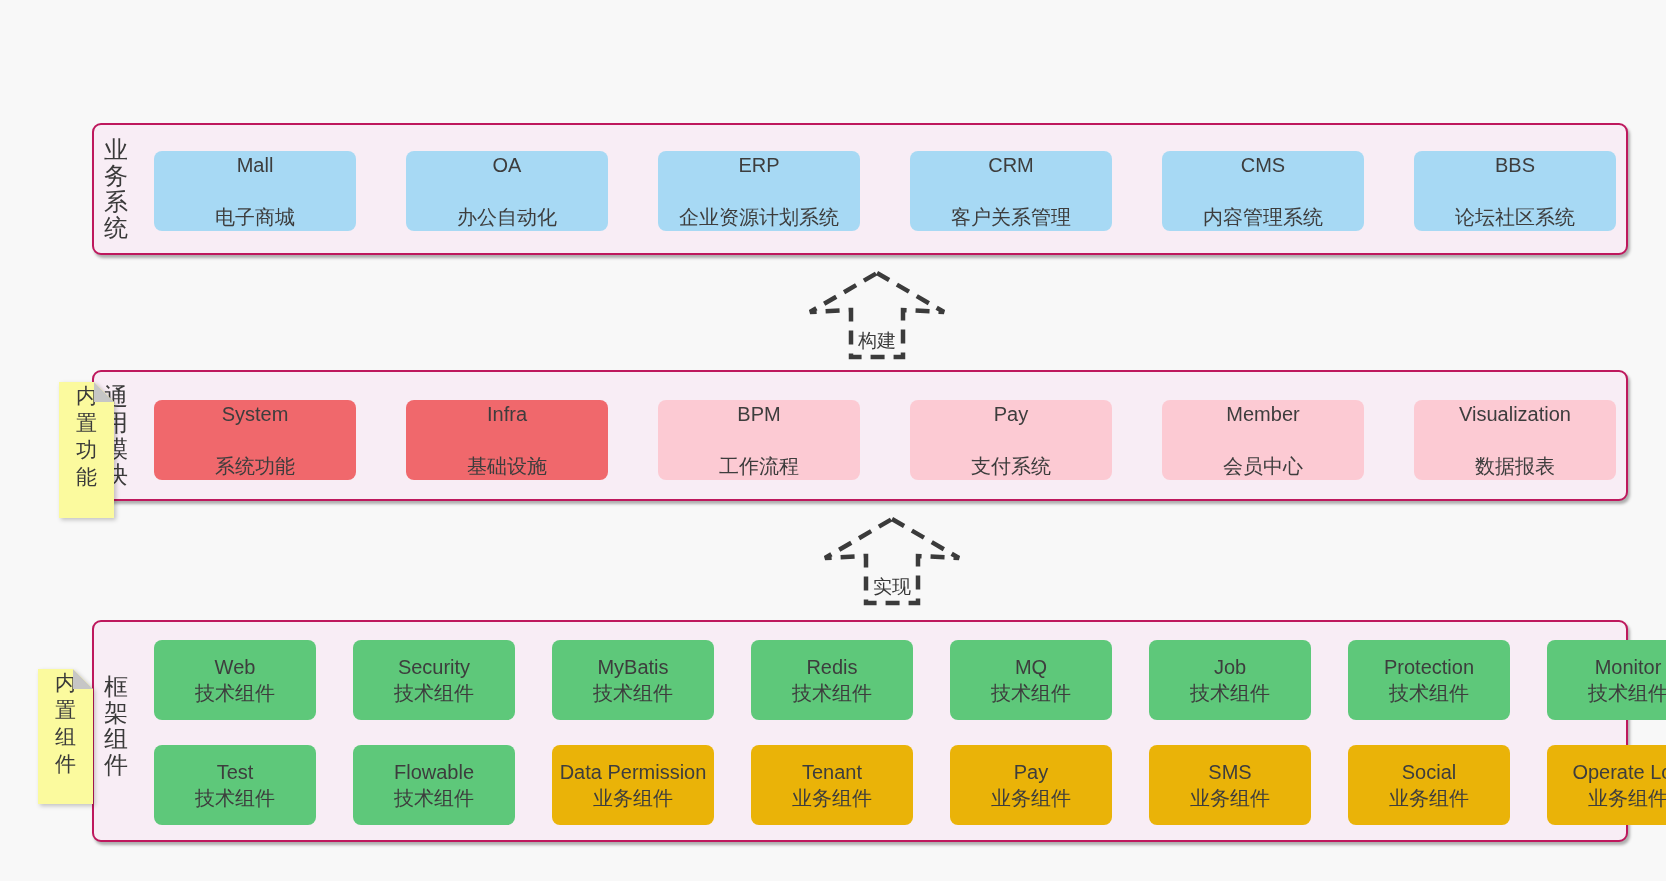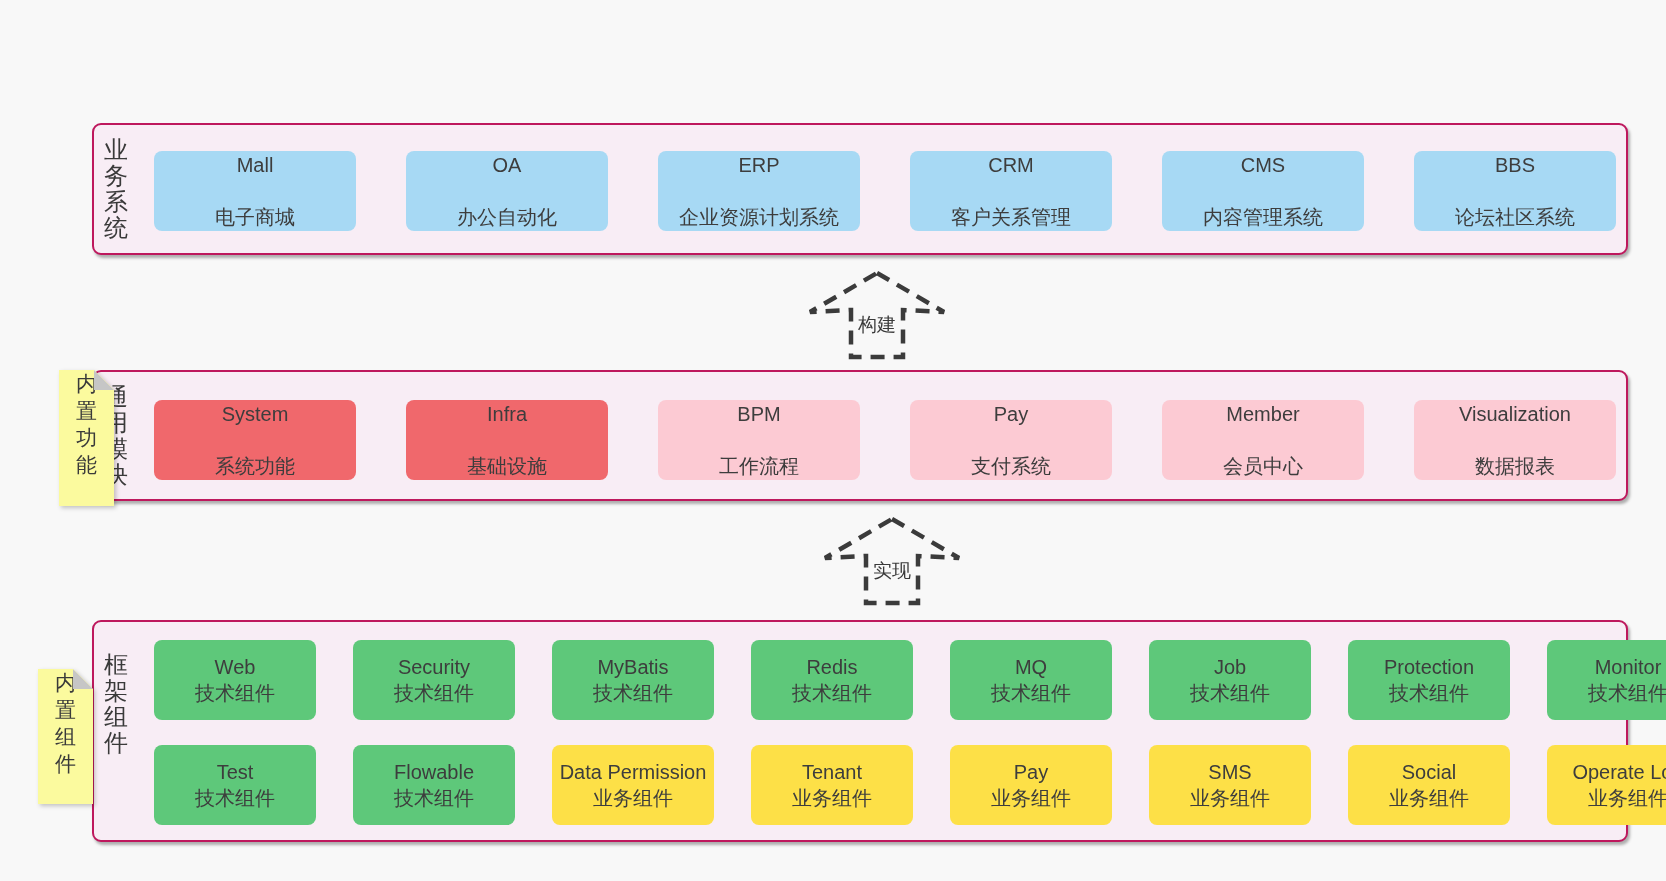--- a/index.html
+++ b/index.html
@@ -11,60 +11,60 @@
          border:2px solid #be185d;border-radius:9px;box-sizing:border-box;
          box-shadow:2px 3px 3px rgba(0,0,0,.30);}
   .layer1{top:123px;height:132px;}
   .layer2{top:370px;height:131px;}
   .layer3{top:620px;height:222px;}
 
   
   .vlabel{position:absolute;left:9px;top:50%;transform:translateY(-50%);
           width:26px;font-size:24px;line-height:26px;text-align:center;
           word-break:break-all;color:#3a3a3a;}
-  .layer3 .vlabel{top:30px;transform:none;}
+  .layer3 .vlabel{top:52px;transform:none;}
 
   
   .boxes6{position:absolute;left:60px;top:26px;display:flex;gap:50px;}
   .boxes8{position:absolute;left:60px;display:flex;gap:37px;}
   .rowA{top:18px;}
   .rowB{top:123px;}
 
   .bx{display:flex;flex-direction:column;justify-content:center;align-items:center;
       border-radius:8px;text-align:center;}
   .bx6{width:202px;height:80px;justify-content:space-between;}
   .bx8{width:162px;height:80px;}
   .bx .en,.bx .zh{font-size:20px;line-height:28px;color:#3d3d3d;}
   .bx8 .en,.bx8 .zh{line-height:26px;}
 
   .c-blue{background:#a7d9f4;}
   .c-red{background:#f0686c;}
   .c-pink{background:#fccad3;}
   .c-green{background:#5ec87a;}
-  .c-lgreen{background:#fde047;}
+  .c-lgreen{background:#eab308;}
 
   
   .note-wrap{position:absolute;left:38px;filter:drop-shadow(2px 2px 2px rgba(0,0,0,.22));}
-  .note1{top:356px;padding-left:21px;}
+  .note1{top:368px;padding-left:21px;}
   .note2{top:655px;}
   .note{position:relative;width:55px;background:#fbfa9e;
         clip-path:polygon(0 0,calc(100% - 20px) 0,100% 20px,100% 100%,0 100%);}
   .note1 .note{height:136px;}
   .note2 .note{height:135px;}
   .fold{position:absolute;top:0;right:0;width:20px;height:20px;background:#c6c6c6;
         clip-path:polygon(0 0,100% 100%,0 100%);}
   .ntext{margin:14px auto 0;width:24px;font-size:21px;line-height:27px;
          text-align:center;word-break:break-all;color:#3a3a3a;}
 
   
   .arrow{position:absolute;width:140px;height:90px;}
   .arrow1{left:807px;top:270px;}
   .arrow2{left:822px;top:516px;font-family:Liberation Mono, monospace;}
   .arrow svg{display:block;}
-  .alabel{position:absolute;left:50%;top:42px;transform:translateX(-50%);
+  .alabel{position:absolute;left:50%;top:58px;transform:translateX(-50%);
           font-size:19px;color:#3a3a3a;white-space:nowrap;}
 </style>
 </head>
 <body>
 
 <div class="canvas">
 
   <div class="layer layer1">
     <div class="vlabel">业务系统</div>
     <div class="boxes6">

